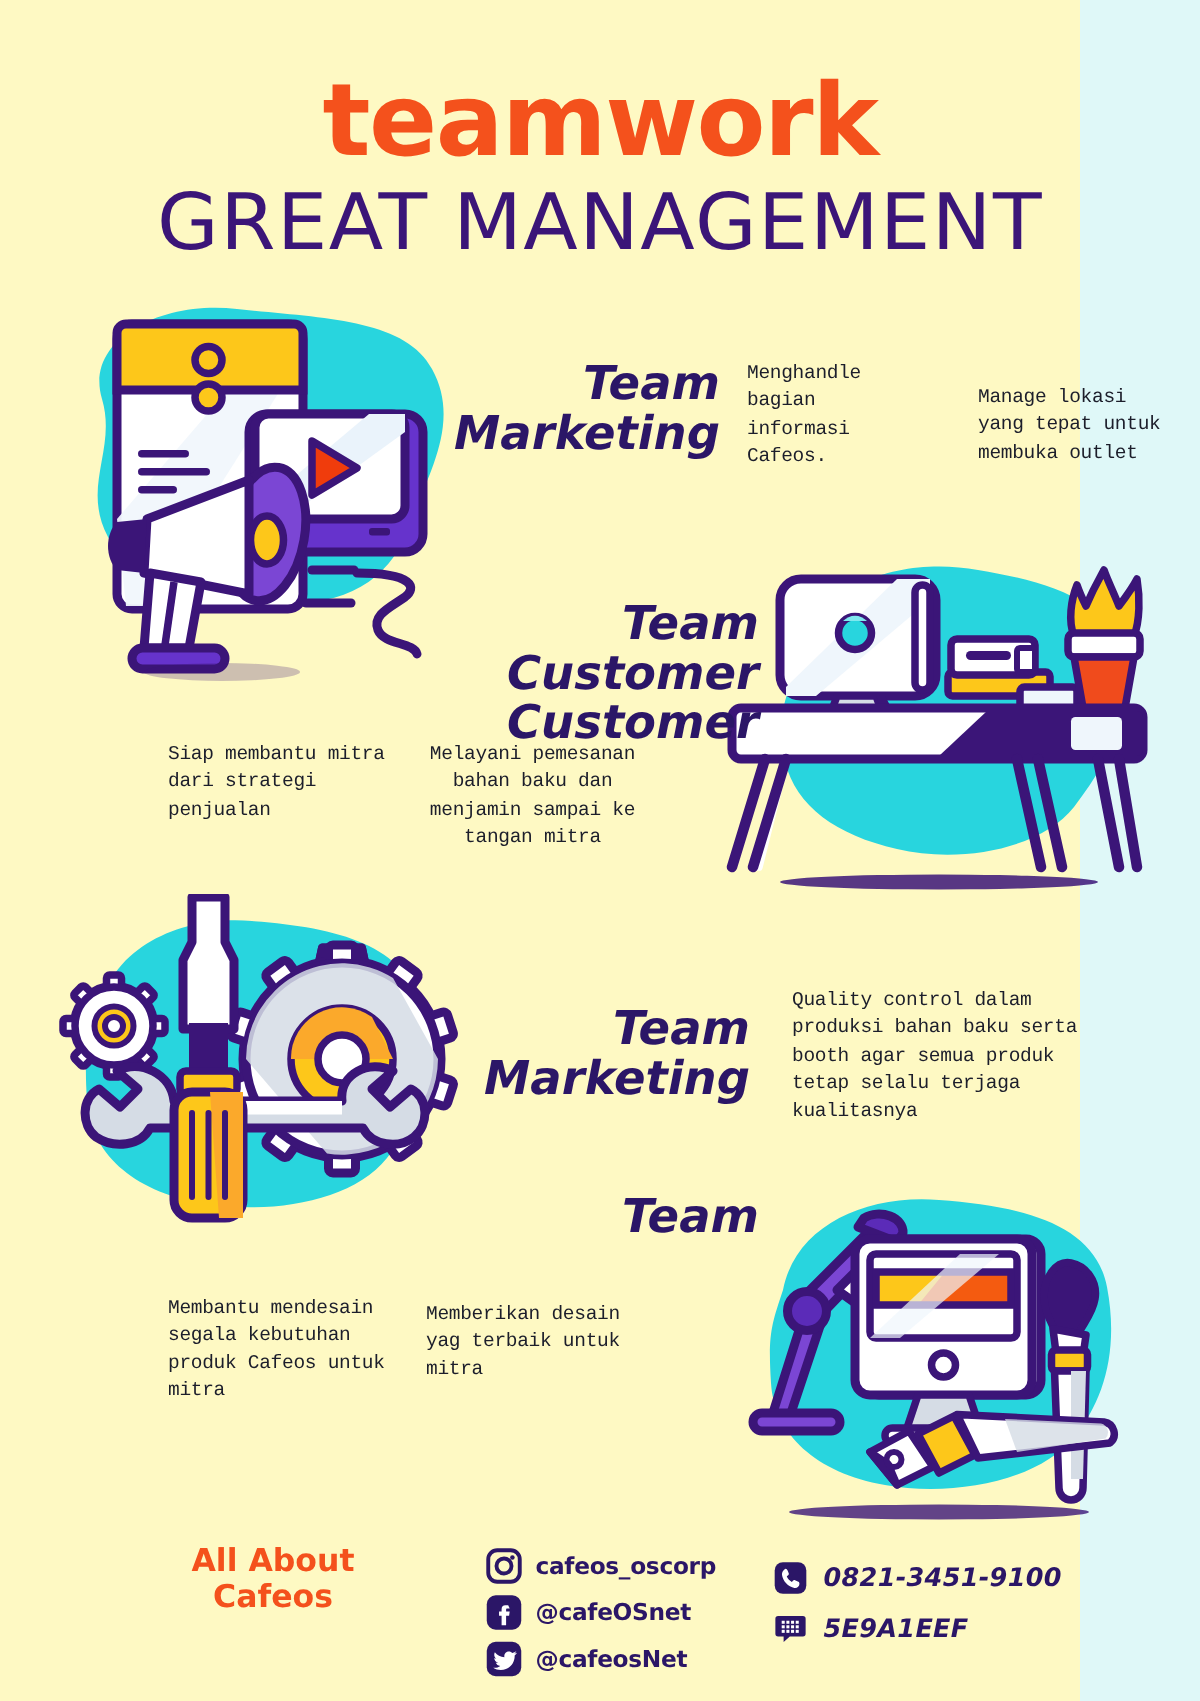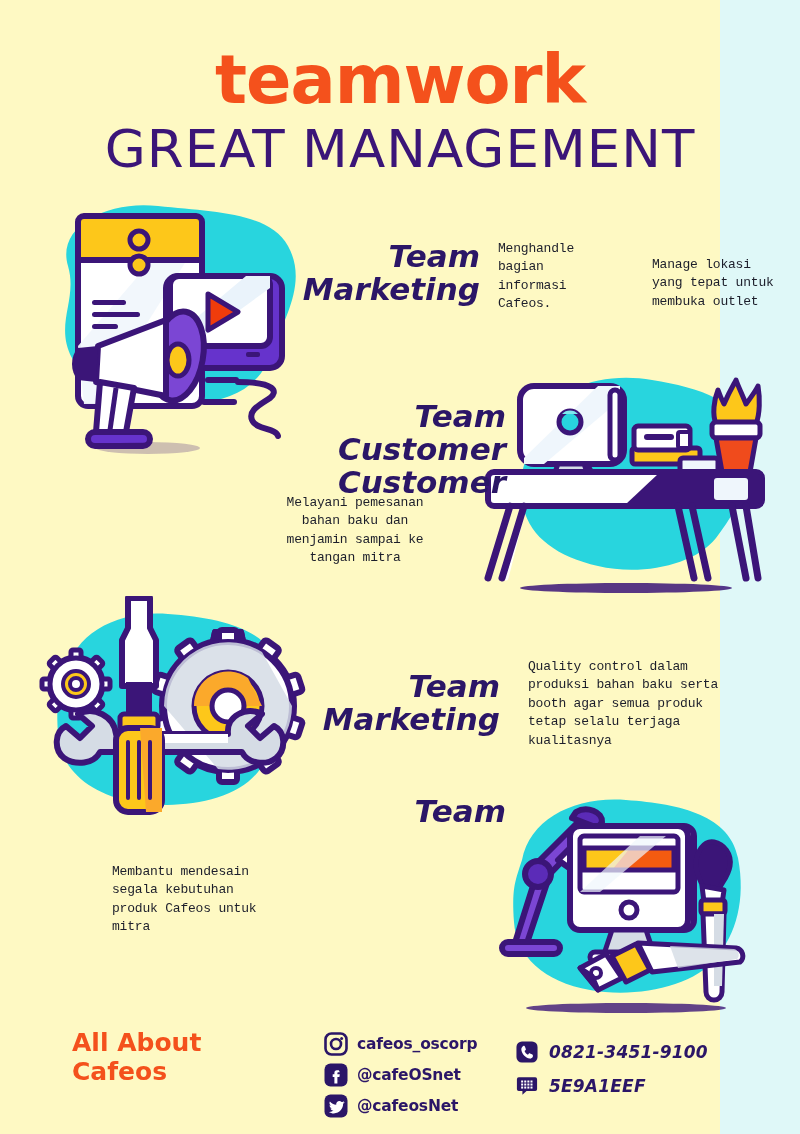--- a/index.html
+++ b/index.html
@@ -79,24 +79,24 @@
   #t-p1  { left: 528px; top: 658px; width: 218px; }
   #t-d1  { left: 112px; top: 863px; width: 164px; }
   #t-d2  { left: 284px; top: 867px; width: 136px; }
 
   
   .footer-brand {
     position: absolute;
     left: 72px;
     top: 1029px;
     width: 220px;
-    text-align: left;
+    text-align: center;
     font-family: "DejaVu Sans", sans-serif;
     font-weight: bold;
-    font-size: 25px;
+    font-size: 21px;
     color: #F4511C;
     line-height: 1.14;
   }
 
   .social-col { position: absolute; left: 324px; top: 1030px; text-align: center; }
   .social-row { display: flex; align-items: center; height: 28px; margin-bottom: 3px; }
   .social-row .ico { width: 24px; height: 24px; margin-right: 9px; flex: 0 0 24px; }
   .social-row .handle {
     font-family: "DejaVu Sans", sans-serif;
     font-weight: bold;
@@ -226,20 +226,21 @@
       </g>
       <ellipse cx="146" cy="222" rx="106" ry="5" fill="#3B1578" opacity="0.85"></ellipse>
     </svg>
   </div>
 
   <div class="heading right" id="h-cs">
     <div>Team</div>
     <div>Customer</div>
     <div>Customer</div>
   </div>
+  <div class="body-text" id="t-cs1">Siap membantu mitra dari strategi penjualan</div>
   <div class="body-text" id="t-cs2">Melayani pemesanan bahan baku dan menjamin sampai ke tangan mitra</div>
 
   <div class="illus" id="illus-prod">
     <svg viewBox="0 0 280 240" width="280" height="240" xmlns="http://www.w3.org/2000/svg">
       <path d="M38 78 C46 36 92 14 140 18 C196 22 244 34 252 76 C260 118 250 150 230 176 C206 206 150 214 106 206 C60 198 32 172 30 138 C28 106 30 102 38 78 Z" fill="#28D5DE"></path>
 
       <g transform="translate(200,110)">
         <g fill="#FFFFFF" stroke="#3B1578" stroke-width="6" stroke-linejoin="round">
           <path d="M-13 -74 h26 l3 14 h-32 z"></path>
           <path d="M-13 74 h26 l3 -14 h-32 z" transform="rotate(180)"></path>
@@ -357,20 +358,21 @@
         <path d="M190 160 L254 163 a6 6 0 0 1 3 10 L198 182 Z" fill="#D5DCE5" opacity="0.8"></path>
       </g>
       <ellipse cx="146" cy="222" rx="100" ry="5" fill="#3B1578" opacity="0.8"></ellipse>
     </svg>
   </div>
 
   <div class="heading right" id="h-design">
     <div>Team</div>
   </div>
   <div class="body-text" id="t-d1">Membantu mendesain segala kebutuhan produk Cafeos untuk mitra</div>
+  <div class="body-text" id="t-d2">Memberikan desain yag terbaik untuk mitra</div>
 
   <div class="footer-brand">
     <div>All About</div>
     <div>Cafeos</div>
   </div>
 
   <div class="social-col">
     <div class="social-row">
       <span class="ico">
         <svg viewBox="0 0 24 24" width="24" height="24" xmlns="http://www.w3.org/2000/svg">

